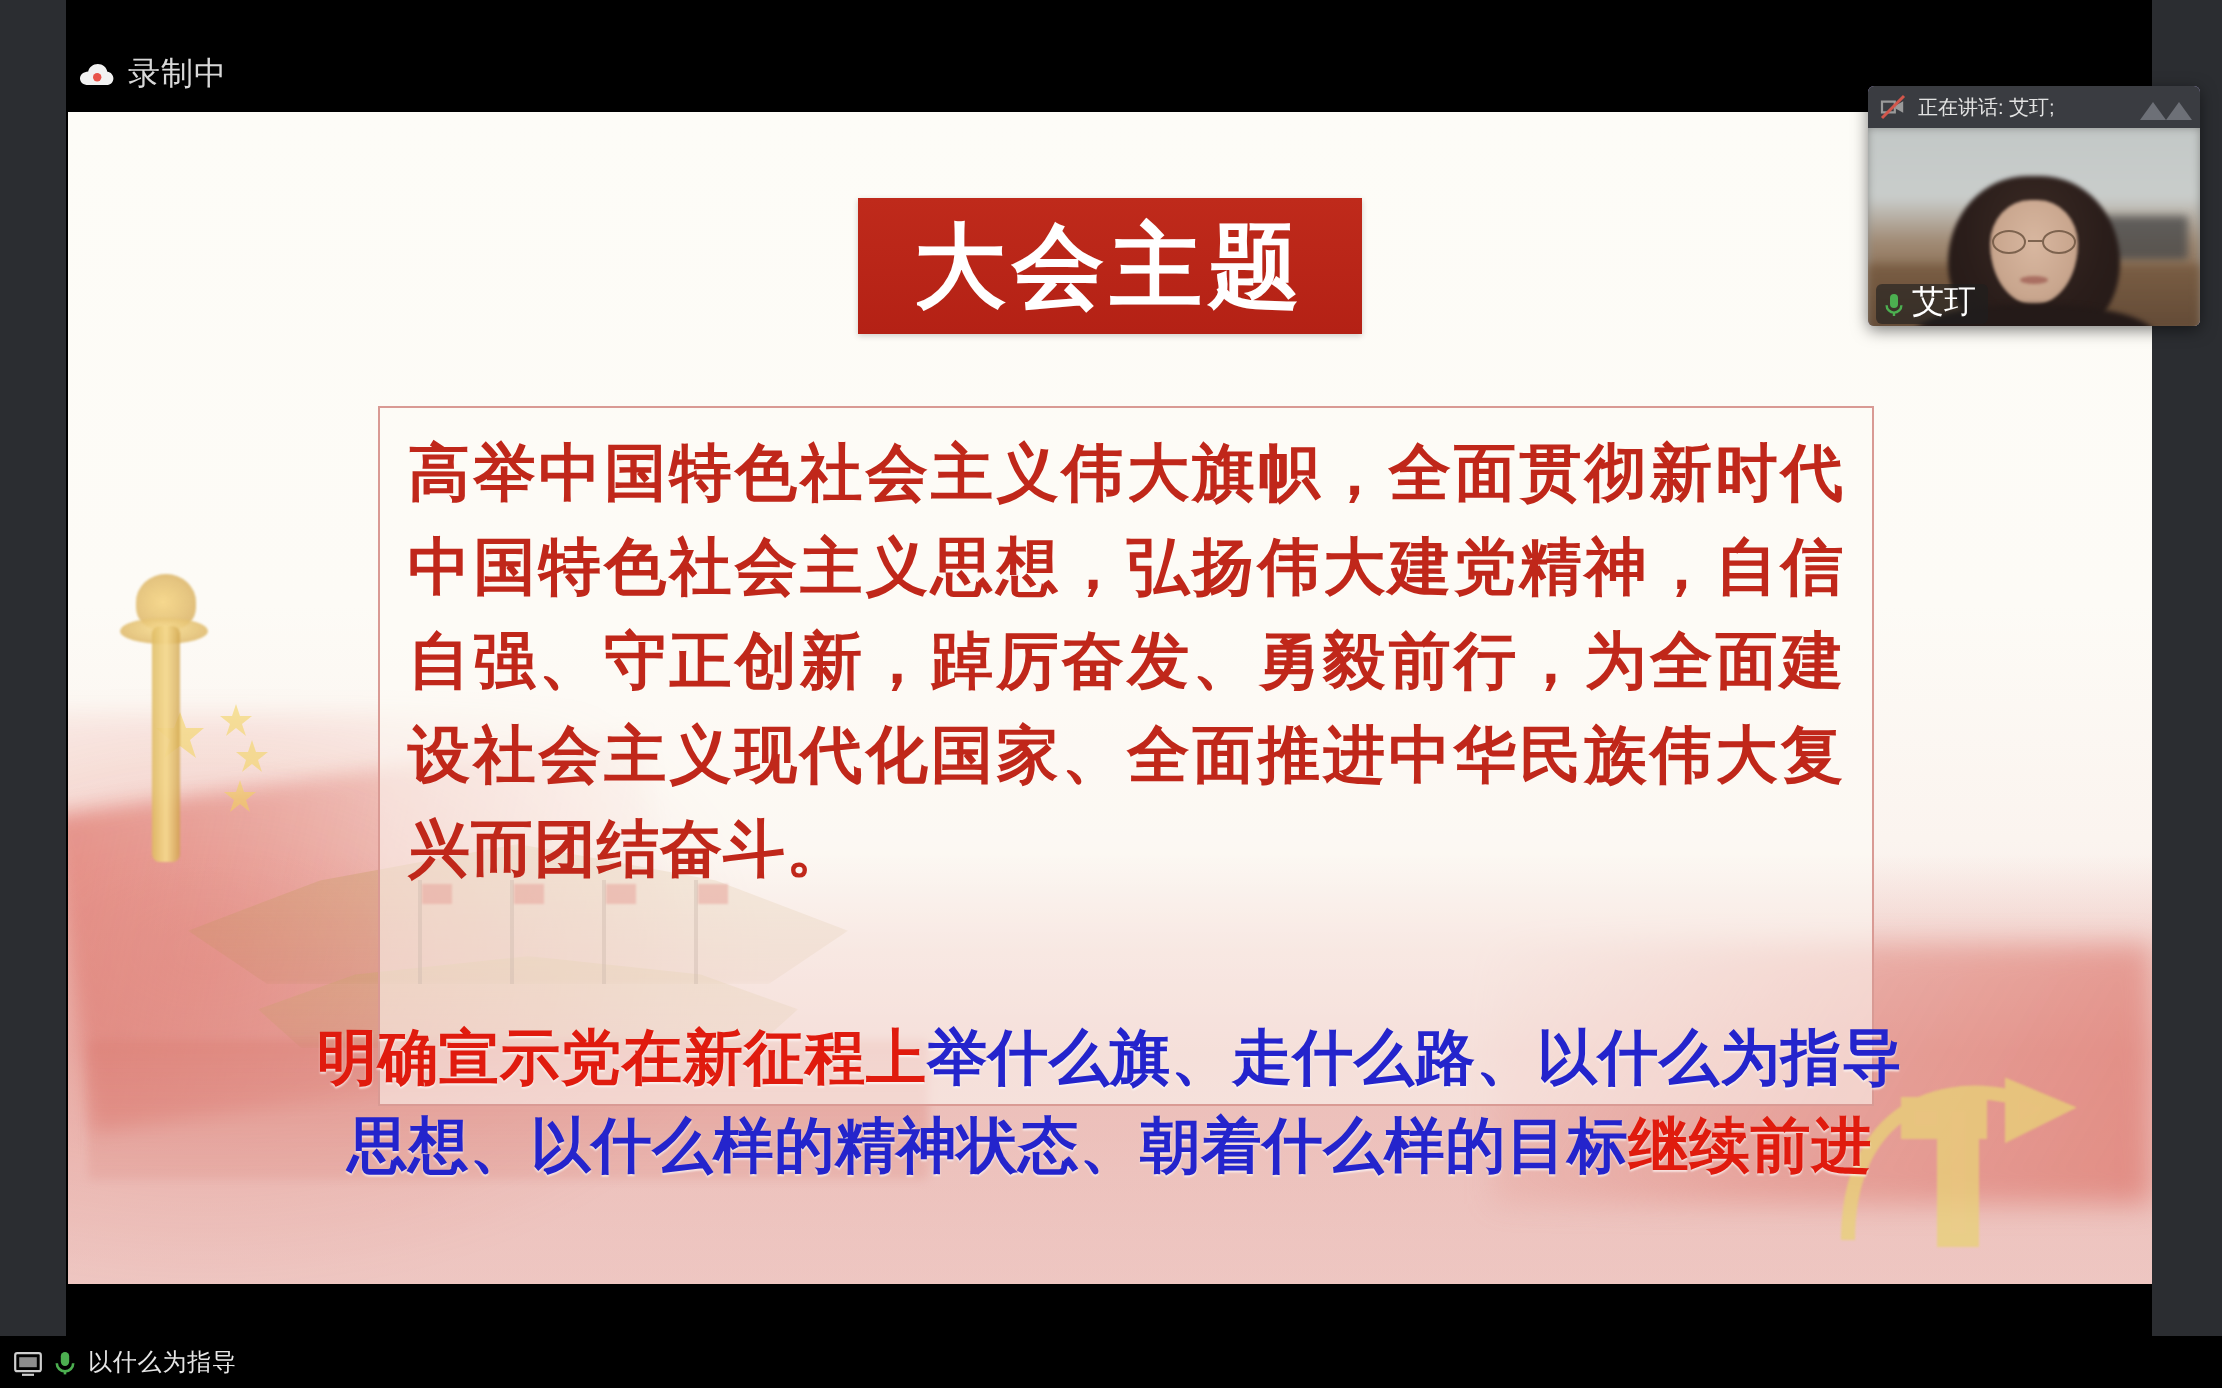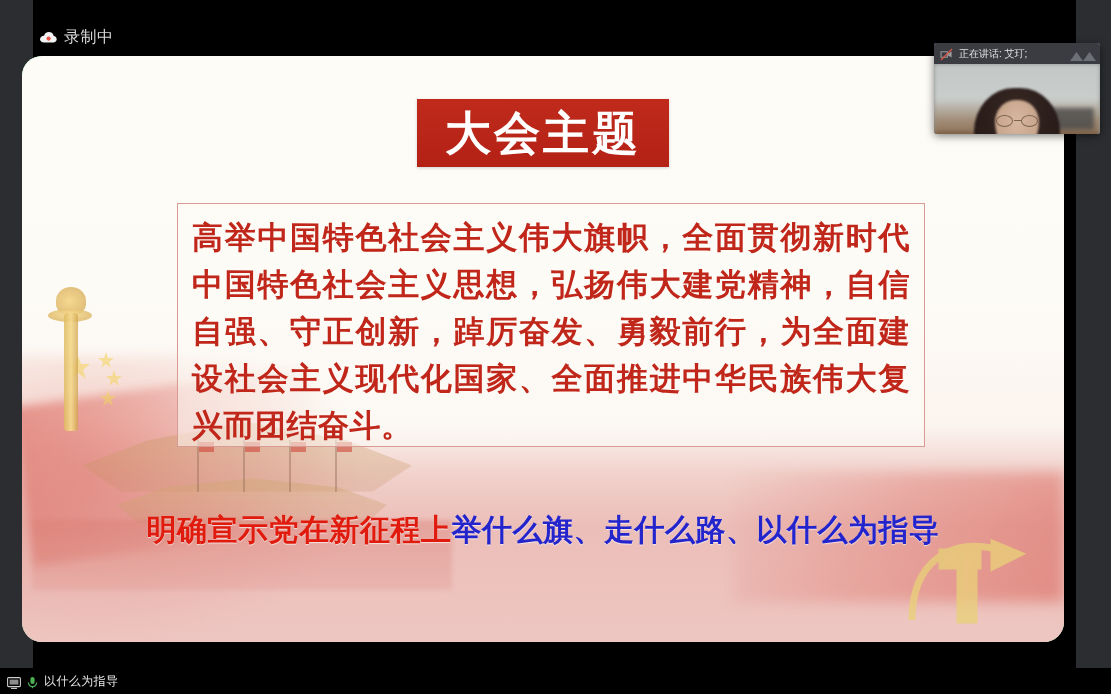--- a/index.html
+++ b/index.html
@@ -54,25 +54,24 @@
   .rec-label {
     color: #d8d8d8;
     font-size: 16px;
     letter-spacing: .5px;
     white-space: nowrap;
   }
 
   
   #slide {
     position: absolute;
-    left: 22px; top: 56px;
+    left: 34px; top: 56px;
     width: 1042px; height: 586px;
     background: #86efac;
     overflow: hidden;
-    border-radius: 20px;
   }
   
   .slide-bg {
     position: absolute; inset: 0;
     background:
       linear-gradient(180deg,#fdfcf7 0%, #fdfbf6 42%, #fbf4ef 62%, #f7e7e4 80%, #f3dcd9 100%);
   }
   
   .flag-wash {
     position: absolute;
@@ -212,21 +211,21 @@
     letter-spacing: 3px;
     line-height: 1;
     font-family: "DejaVu Sans", "Liberation Sans", sans-serif;
   }
 
   .body-box {
     position: absolute;
     left: 155px;
     top: 147px;
     width: 748px;
-    height: 244px;
+    height: 350px;
     border: 1.6px solid #d99a94;
     background: rgba(253,251,246,.55);
     box-sizing: border-box;
     padding: 10px 14px 0 14px;
   }
   .body-text {
     color: #c0271a;
     font-size: 31px;
     font-weight: 700;
     line-height: 1.52;
@@ -252,21 +251,21 @@
     text-shadow: 0 1px 1px rgba(255,255,255,.65);
   }
   .tg-red  { color: #e01b0e; }
   .tg-blue { color: #2424cc; }
 
   
   #video-panel {
     position: absolute;
     right: 11px; top: 43px;
     width: 166px;
-    height: 91px;
+    height: 120px;
     background: #c4b5fd;
     border-radius: 3px;
     box-shadow: 0 2px 8px rgba(0,0,0,.5);
     overflow: hidden;
     z-index: 30;
   }
   .vp-header {
     height: 21px;
     background: #3a3c41;
     display: flex;
@@ -375,21 +374,21 @@
     display: flex;
     align-items: center;
     gap: 4px;
     background: rgba(30,30,30,.62);
     border-radius: 3px;
     padding: 2px 6px 2px 4px;
   }
   .vp-mic { width: 10px; height: 13px; flex: 0 0 auto; }
   .vp-name {
     color: #ffffff;
-    font-size: 11px;
+    font-size: 16px;
     white-space: nowrap;
     line-height: 1;
   }
 
   
   .status-bar {
     position: absolute;
     left: 0; bottom: 0;
     width: 1111px;
     height: 26px;
@@ -486,20 +485,23 @@
         <span class="title-text">大会主题</span>
       </div>
 
       <div class="body-box">
         <div class="body-text indent">高举中国特色社会主义伟大旗帜，全面贯彻新时代中国特色社会主义思想，弘扬伟大建党精神，自信自强、守正创新，踔厉奋发、勇毅前行，为全面建设社会主义现代化国家、全面推进中华民族伟大复兴而团结奋斗。</div>
       </div>
 
       <div class="tagline">
         <div class="line">
           <span class="tg-red">明确宣示党在新征程上</span><span class="tg-blue">举什么旗、走什么路、以什么为指导</span>
+        </div>
+        <div class="line">
+          <span class="tg-blue">思想、以什么样的精神状态、朝着什么样的目标</span><span class="tg-red">继续前进</span>
         </div>
       </div>
 
     </div>
   </div>
 
   <div id="video-panel">
     <div class="vp-header">
       <span class="vp-novideo-icon">
         <svg width="13" height="13" viewBox="0 0 13 13">

